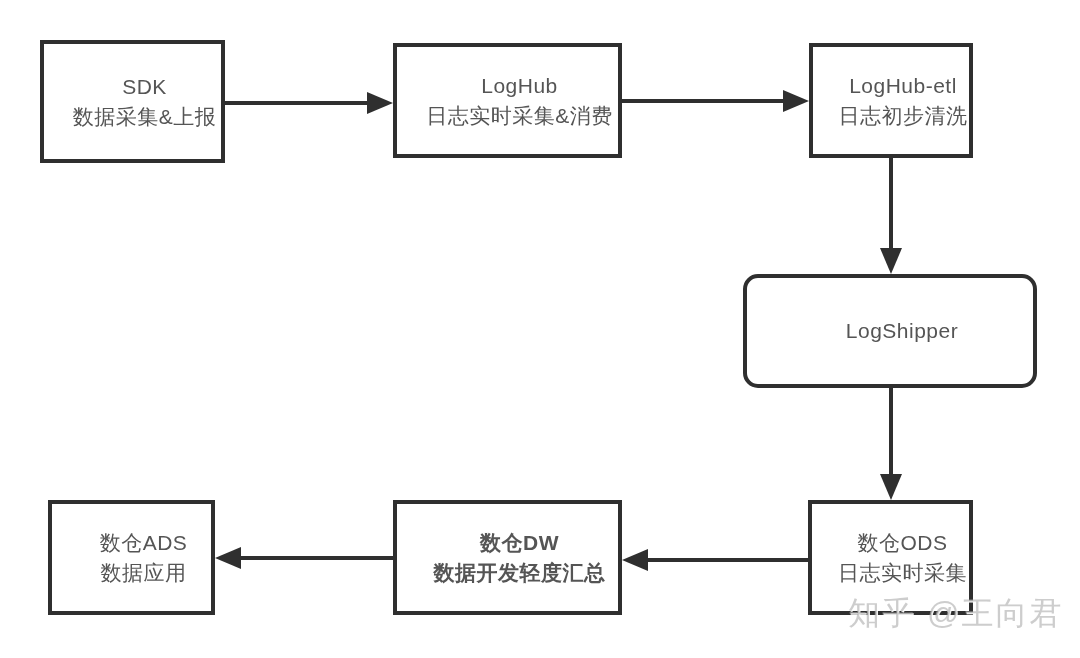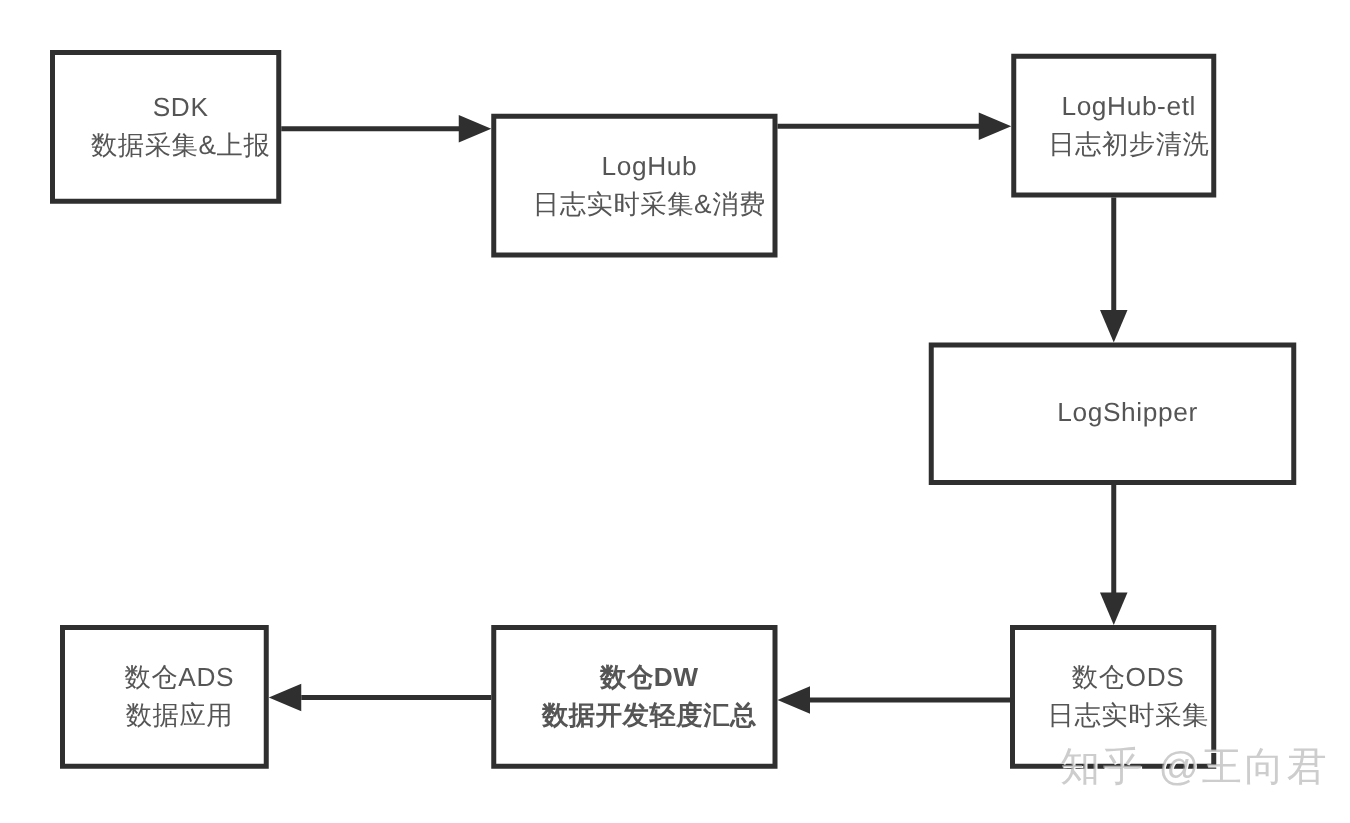--- a/index.html
+++ b/index.html
@@ -91,31 +91,31 @@
       <line x1="393" y1="558" x2="241" y2="558" stroke="#2f2f2f" stroke-width="4"></line>
       <polygon points="215,558 241,547 241,569" fill="#2f2f2f"></polygon>
     </g>
   </svg>
 
   <div class="node" style="left:40px; top:40px; width:185px; height:123px;">
     <div class="title">SDK</div>
     <div class="subtitle">数据采集&amp;上报</div>
   </div>
 
-  <div class="node" style="left:393px; top:43px; width:229px; height:115px;margin-top:48px;">
+  <div class="node" style="left:393px; top:43px; width:229px; height:115px;">
     <div class="title">LogHub</div>
     <div class="subtitle">日志实时采集&amp;消费</div>
   </div>
 
   <div class="node" style="left:809px; top:43px; width:164px; height:115px;justify-content:center;">
     <div class="title">LogHub-etl</div>
     <div class="subtitle">日志初步清洗</div>
   </div>
 
-  <div class="node" style="left:743px; top:274px; width:294px; height:114px;">
+  <div class="node" style="left:743px; top:274px; width:294px; height:114px;border-radius:15px;">
     <div class="title">LogShipper</div>
   </div>
 
   <div class="node" style="left:808px; top:500px; width:165px; height:115px;">
     <div class="title">数仓ODS</div>
     <div class="subtitle">日志实时采集</div>
   </div>
 
   <div class="node" style="left:393px; top:500px; width:229px; height:115px;font-weight:bold;">
     <div class="title">数仓DW</div>

